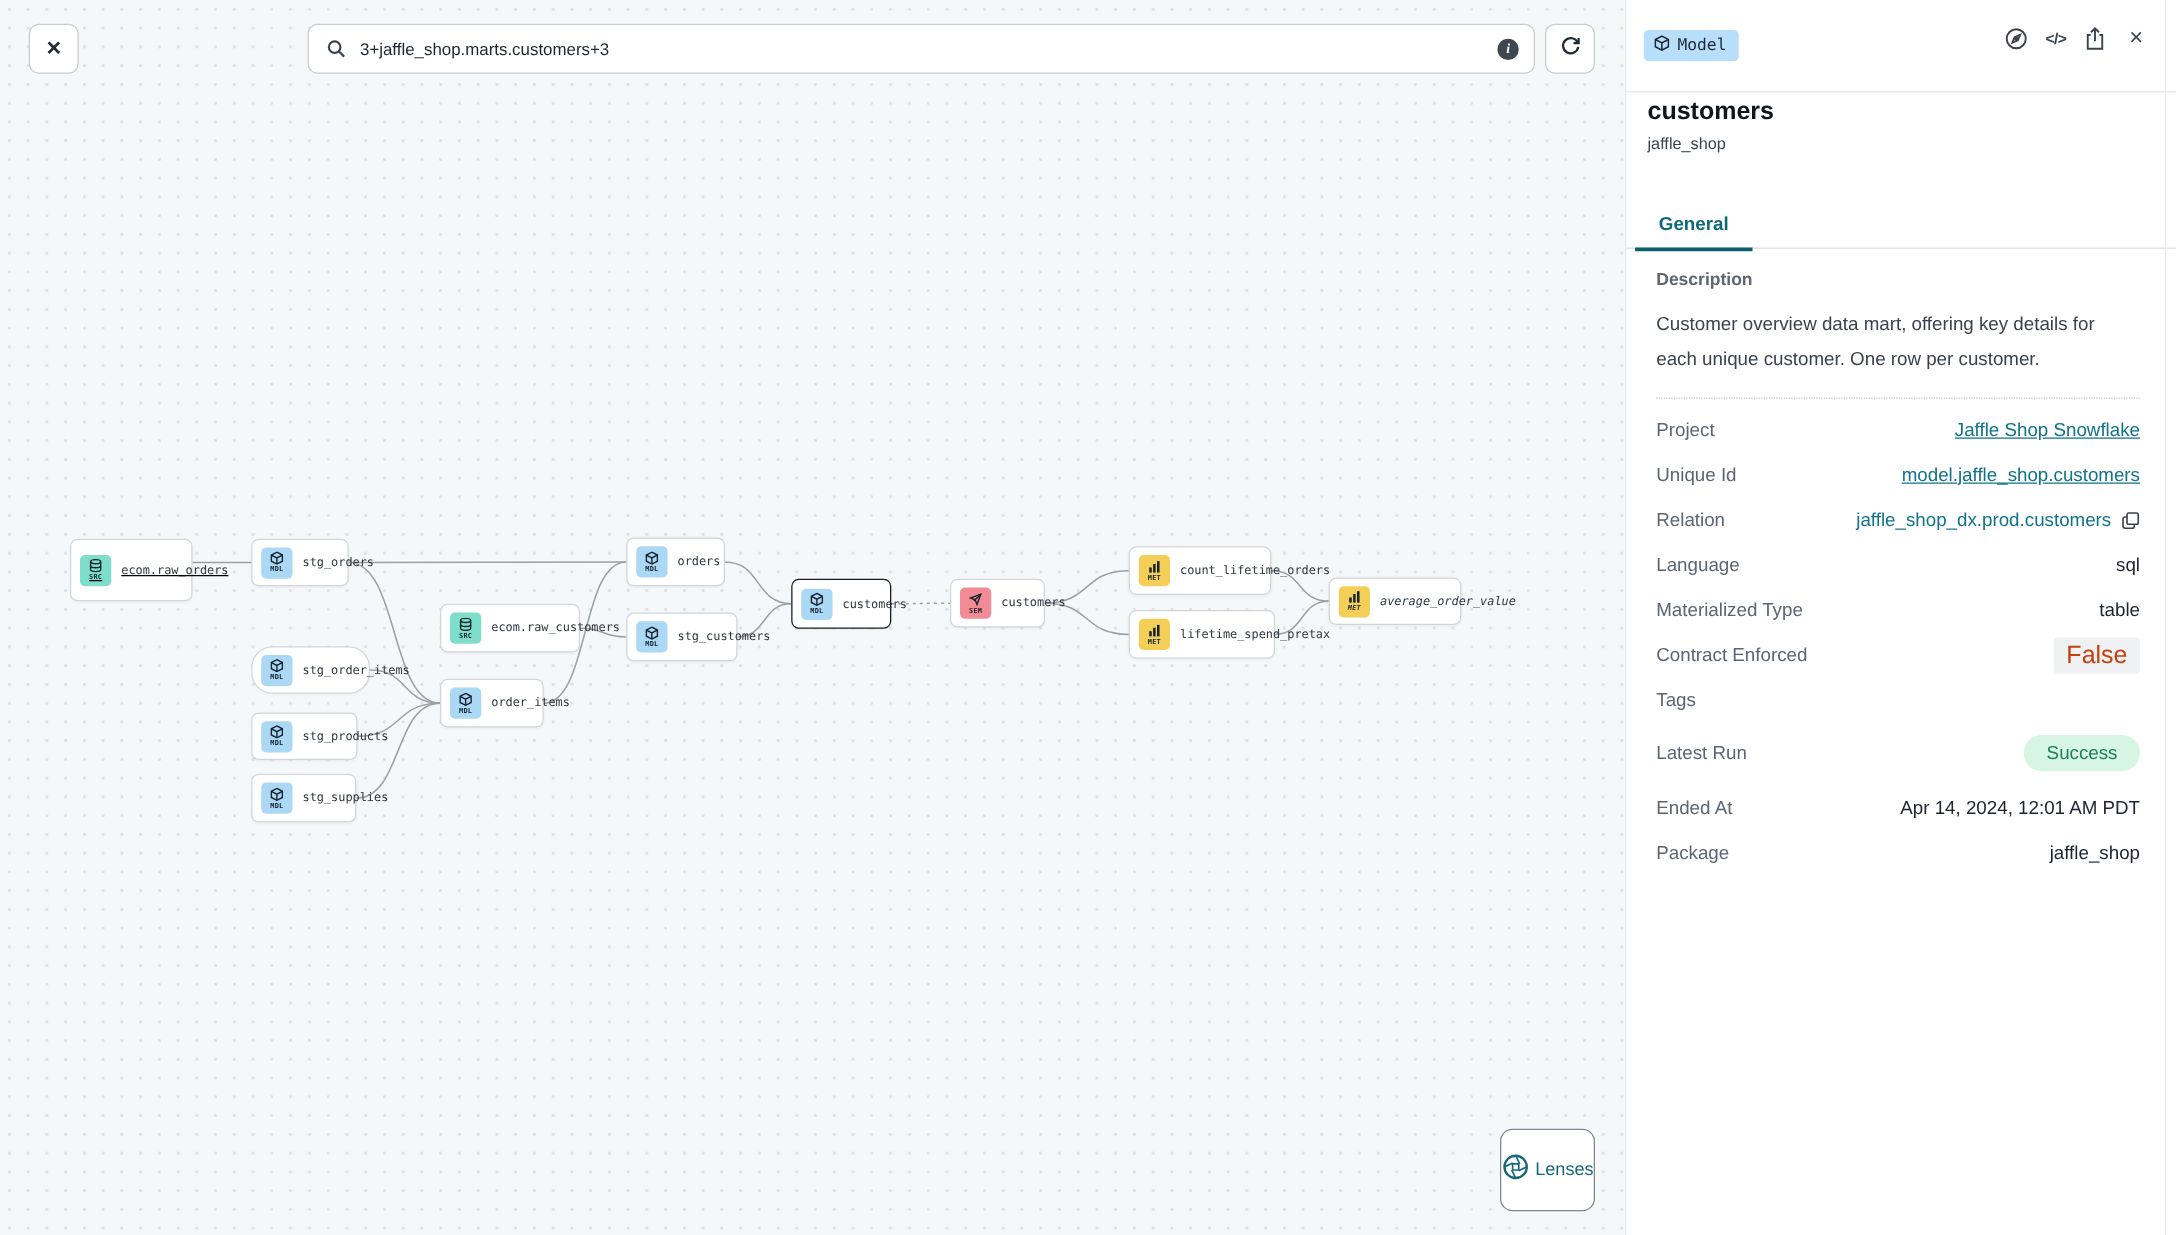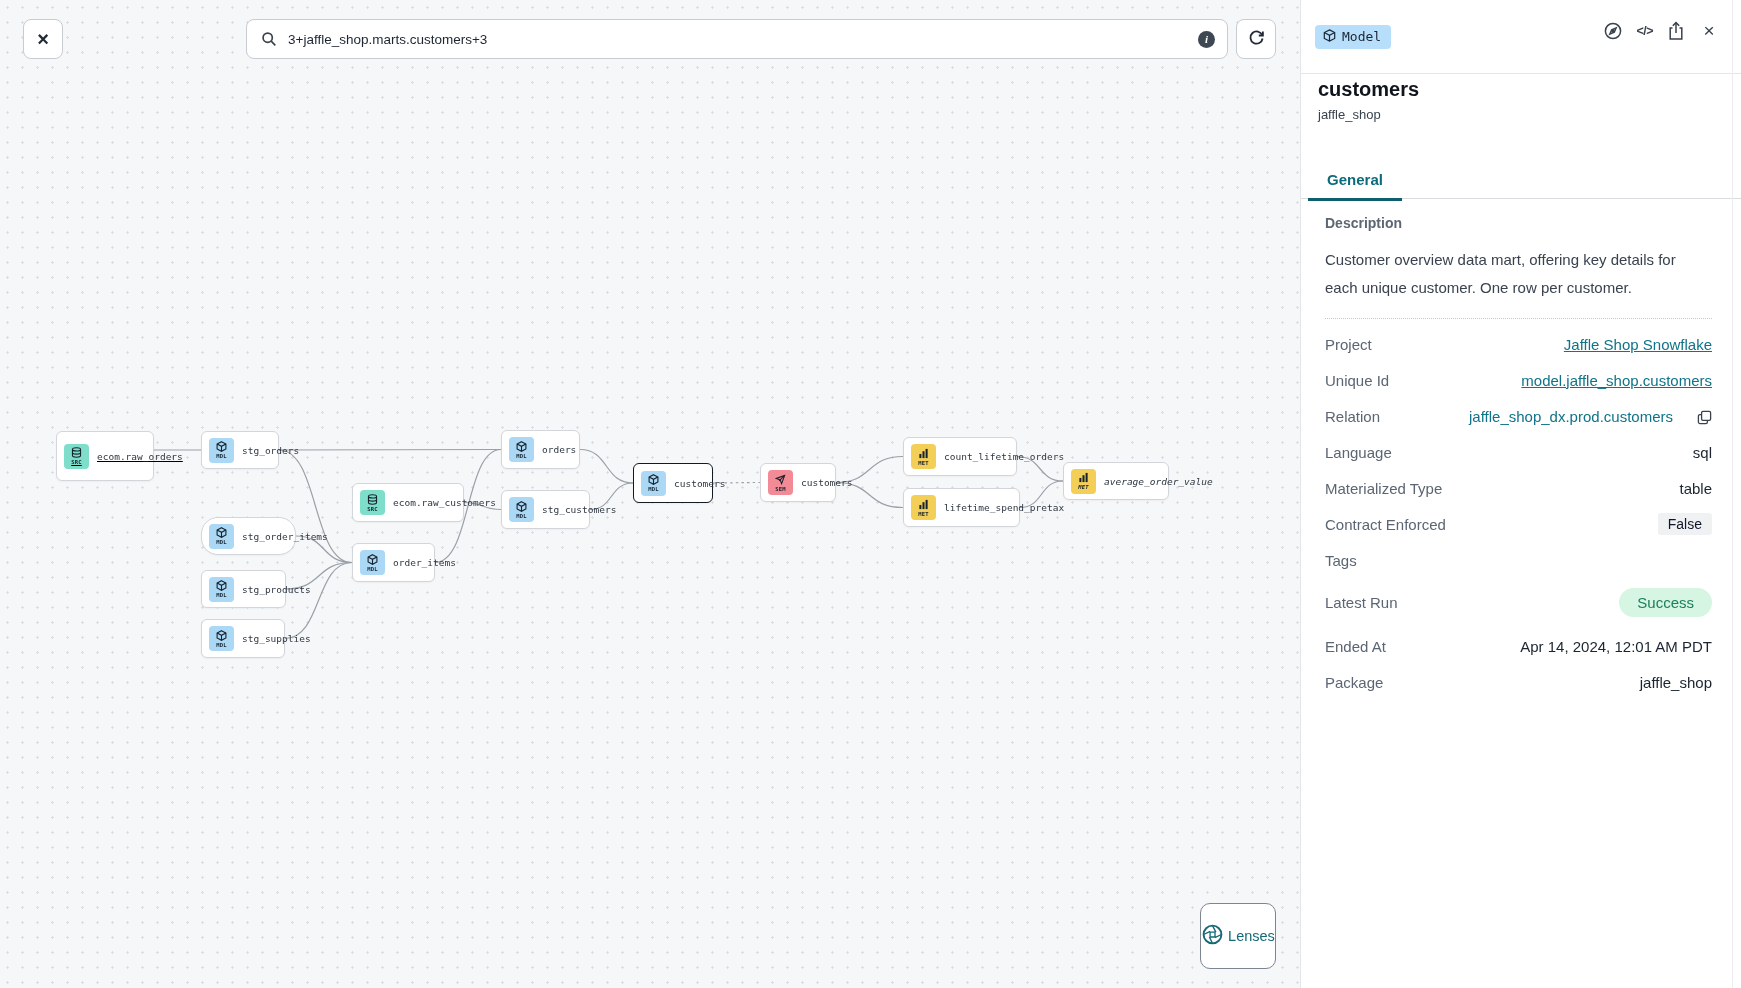--- a/index.html
+++ b/index.html
@@ -83,23 +83,23 @@
 
   .pbody{ position:absolute; left:24px; top:215px; width:387px; }
   .desc-label{ font-size:14px; font-weight:bold; color:#5d6673; }
   .desc-text{ margin-top:15px; font-size:15px; line-height:28px; color:#39424e;
               padding-bottom:16px; border-bottom:1px dotted #c3c8cc; }
   .rows{ margin-top:7px; }
   .prow{ height:36px; display:flex; align-items:center; justify-content:space-between; }
   .prow .lab{ font-size:15px; color:#5b6573; }
   .prow .val{ font-size:15px; color:#1b2430; text-align:right; }
   .prow a{ color:#0f7389; text-decoration:underline; font-size:15px; }
-  .prow .tealval{ color:#0f7389; display:flex; align-items:flex-end; gap:24px; }
-  .pill-gray{ background:#f0f1f3; color:#0f172a; padding:3px 10px; border-radius:3px;
-              font-size:14px; }
+  .prow .tealval{ color:#0f7389; display:flex; align-items:center; gap:8px; }
+  .pill-gray{ background:#f0f1f3; color:#c2410c; padding:3px 10px; border-radius:3px;
+              font-size:20px; }
   .pill-green{ background:#d6f5e3; color:#1a7f5a; padding:6px 18px; border-radius:16px;
               font-size:15px; }
   .prow.runrow{ height:40px; margin-top:4px; }
   .prow.endrow{ margin-top:6px; }
   .copybtn{ display:flex; align-items:center; cursor:pointer; color:#39424d; }
 </style>
 </head>
 <body>
 
 <div class="app">

